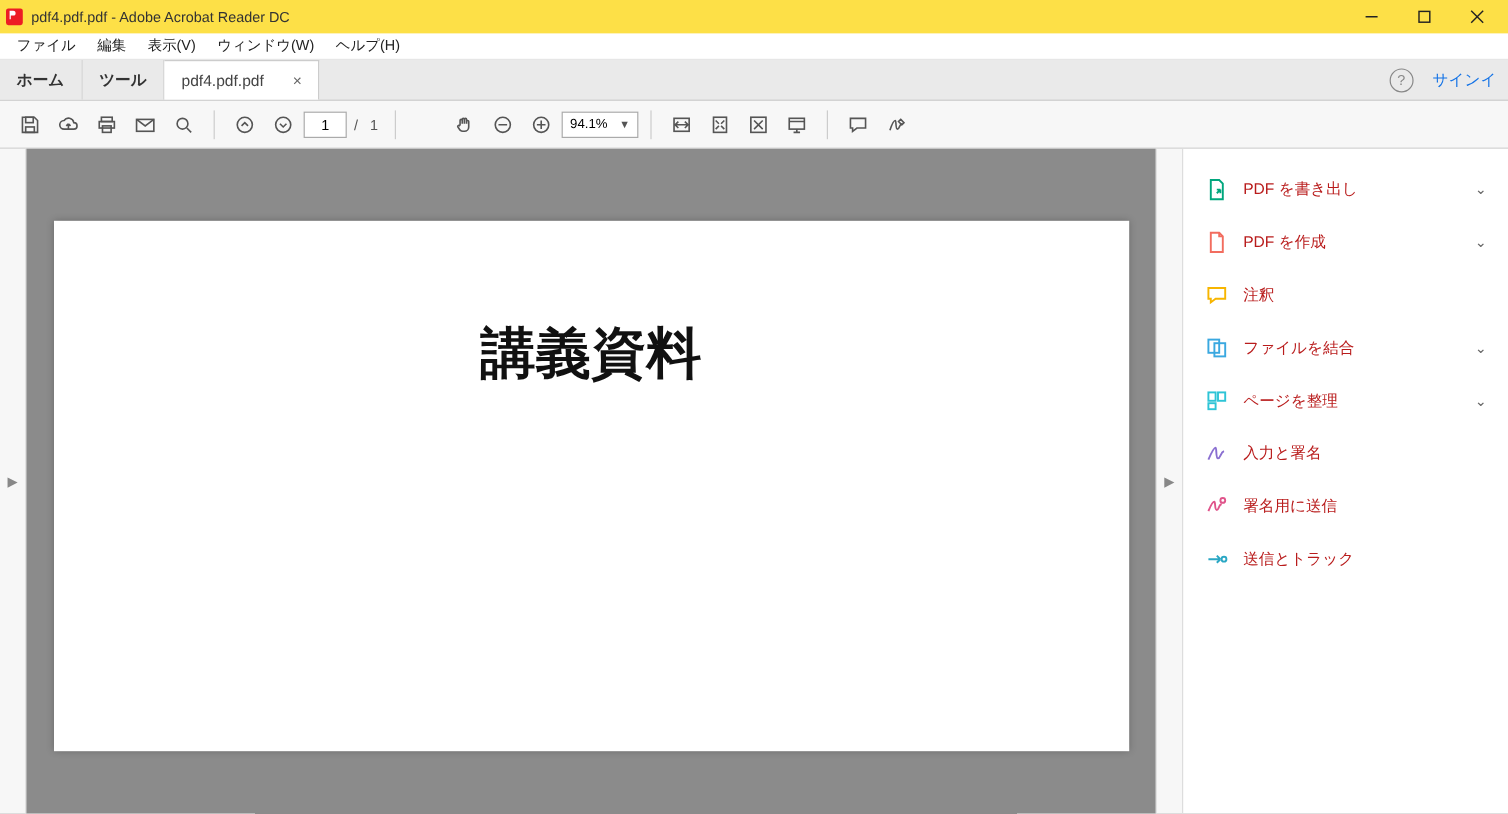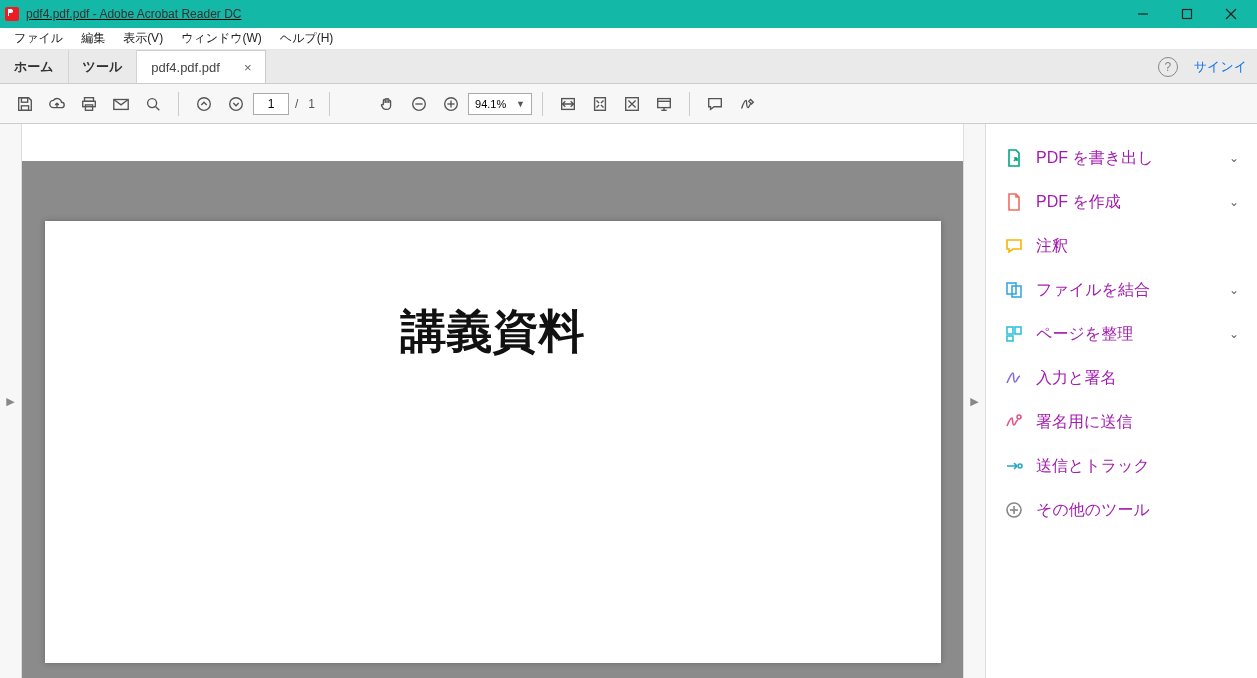--- a/index.html
+++ b/index.html
@@ -1,17 +1,17 @@
 <!DOCTYPE html>
 <html><head>
 <meta charset="utf-8">
 <style>
 * { box-sizing: border-box; margin: 0; padding: 0; }
 body { font-family: "Meiryo", "MS Gothic", sans-serif; font-size: 12px; background: #fff; overflow: hidden; width: 1257px; height: 678px; position: relative; }
-.titlebar { height: 28px; display: flex; align-items: center; padding: 0 4px; background: #14b8a6; text-decoration: underline; }
+.titlebar { height: 28px; display: flex; align-items: center; padding: 0 4px; background: #fde047; }
 .titlebar-icon { width: 16px; height: 16px; margin-right: 6px; display:inline-flex; align-items:center; justify-content:center;}
 .titlebar-text { font-size: 12px; color: #333; flex: 1; }
 .window-controls { display: flex; gap: 0; }
 .win-btn { width: 44px; height: 28px; display: flex; align-items: center; justify-content: center; font-size: 13px; cursor: default; }
 .menubar { height: 22px; display: flex; align-items: center; padding: 0 6px; gap: 2px; background: #fff; border-bottom:1px solid #e6e6e6; }
 .menu-item { padding: 2px 8px; font-size: 12px; color: #222; cursor: default; }
 .tabbar { height: 34px; display: flex; align-items: stretch; background: #eaeaea; border-bottom: 1px solid #ccc; position:relative; }
 .tab { display: flex; align-items: center; padding: 0 14px; font-size: 13px; color: #444; border-right: 1px solid #d4d4d4; cursor: default; }
 .tab.nav { font-weight: bold; color: #333; background: #eaeaea; }
 .tab.doc { background: #fff; border-top: 1px solid #ccc; border-right:1px solid #ccc; padding-right: 8px; gap:18px;}
@@ -23,30 +23,30 @@
 .tbtn { width: 30px; height: 30px; display: flex; align-items: center; justify-content: center; color: #555; cursor: default; border-radius:2px;}
 .tbtn svg { width: 18px; height: 18px; stroke: #555; fill: none; stroke-width: 1.5; }
 .tsep { width: 1px; height: 24px; background: #ccc; margin: 0 8px; }
 .page-input { width: 36px; height: 22px; border: 1px solid #aaa; background:#fff; font-size: 12px; text-align: center; }
 .page-total { font-size: 12px; color: #555; margin: 0 4px; }
 .zoom-select { width:64px; height: 22px; border: 1px solid #aaa; background:#fff; font-size: 11px; display:flex; align-items:center; justify-content:space-between; padding:0 6px;}
 .zoom-select .caret { font-size:9px; color:#555;}
 .main { position: absolute; top: 124px; bottom: 0; left: 0; right: 0; display: flex; }
 .left-strip { width: 22px; background: #f7f7f7; border-right: 1px solid #ddd; display:flex; align-items:center; justify-content:center;}
 .left-strip .caret { color:#888; font-size:11px;}
-.doc-area { flex: 1; background: #8b8b8b; position: relative; overflow: hidden; display:flex; flex-direction:column; align-items:center;margin-top:37px;}
+.doc-area { flex: 1; background: #8b8b8b; position: relative; overflow: hidden; display:flex; flex-direction:column; align-items:center;}
 .doc-area .page { margin-top:60px; width: 896px; background:#fff; box-shadow: 0 0 6px rgba(0,0,0,.25); padding: 80px 40px 240px; text-align:center;}
 .page h1 { font-family: "MS Mincho","Hiragino Mincho Pro",serif; font-size: 46px; font-weight:600; color:#111; margin-bottom:60px;}
 .page p { font-family: "Yu Gothic","Hiragino Kaku Gothic Pro",sans-serif; font-size: 34px; font-weight:300; color:#222;}
 .right-strip { width: 22px; background: #f7f7f7; border-left: 1px solid #ddd; display:flex; align-items:center; justify-content:center;}
 .right-strip .caret { color:#888; font-size:11px;}
 .rightpanel { width: 272px; background: #fff; border-left: 1px solid #ddd; padding: 12px 0; overflow-y:auto;}
 .tool-item { display: flex; align-items: center; height: 44px; padding: 0 18px; cursor: default; gap:12px; position:relative;}
 .tool-item .ticon { width: 20px; height: 20px; display:flex; align-items:center; justify-content:center;}
-.tool-item .tlabel { font-size: 16px; color: #a21caf; flex:1;}
+.tool-item .tlabel { font-size: 13px; color: #b91c1c; flex:1;}
 .tool-item .chev { color:#666; font-size:12px;}
 .stroke-icon { stroke-width:1.6; fill:none; }
 </style>
 </head>
 <body>
 
 <div class="titlebar">
   <span class="titlebar-icon">
     <svg width="16" height="16" viewBox="0 0 16 16">
         <rect x="1" y="1" width="14" height="14" rx="2" fill="#ed1c24"></rect>
@@ -294,24 +294,14 @@
     </div>
     <div class="tool-item">
       <span class="ticon">
           <svg class="stroke-icon" viewBox="0 0 20 20" stroke="#2aa7c4">
             <path d="M3 10h10m0 0l-3-3m3 3l-3 3"></path>
             <circle cx="16" cy="10" r="2"></circle>
           </svg>
         </span>
       <span class="tlabel">送信とトラック</span>
     </div>
-    <div class="tool-item">
-      <span class="ticon">
-          <svg class="stroke-icon" viewBox="0 0 20 20" stroke="#888">
-            <circle cx="10" cy="10" r="7"></circle>
-            <line x1="6" y1="10" x2="14" y2="10"></line>
-            <line x1="10" y1="6" x2="10" y2="14"></line>
-          </svg>
-        </span>
-      <span class="tlabel">その他のツール</span>
-    </div>
   </div>
 </div>
 
 </body></html>

